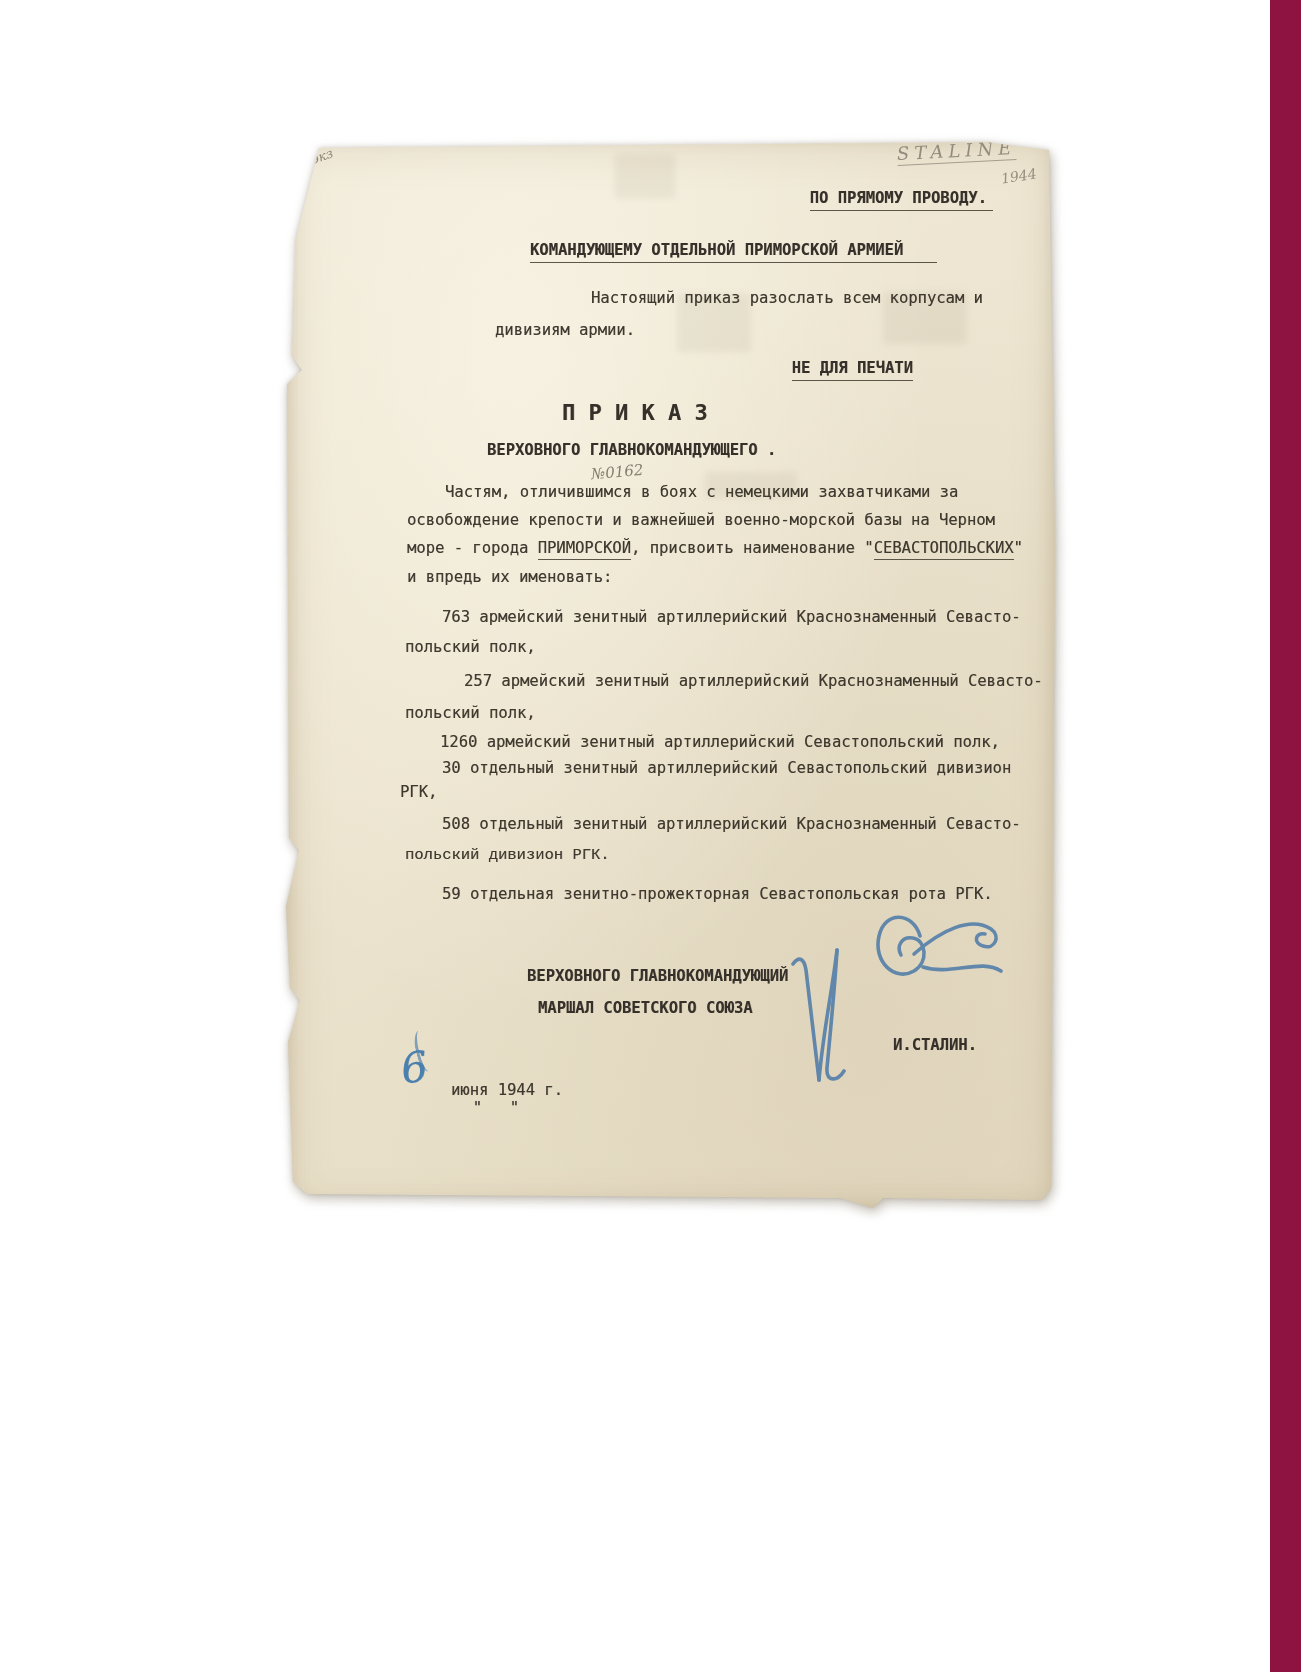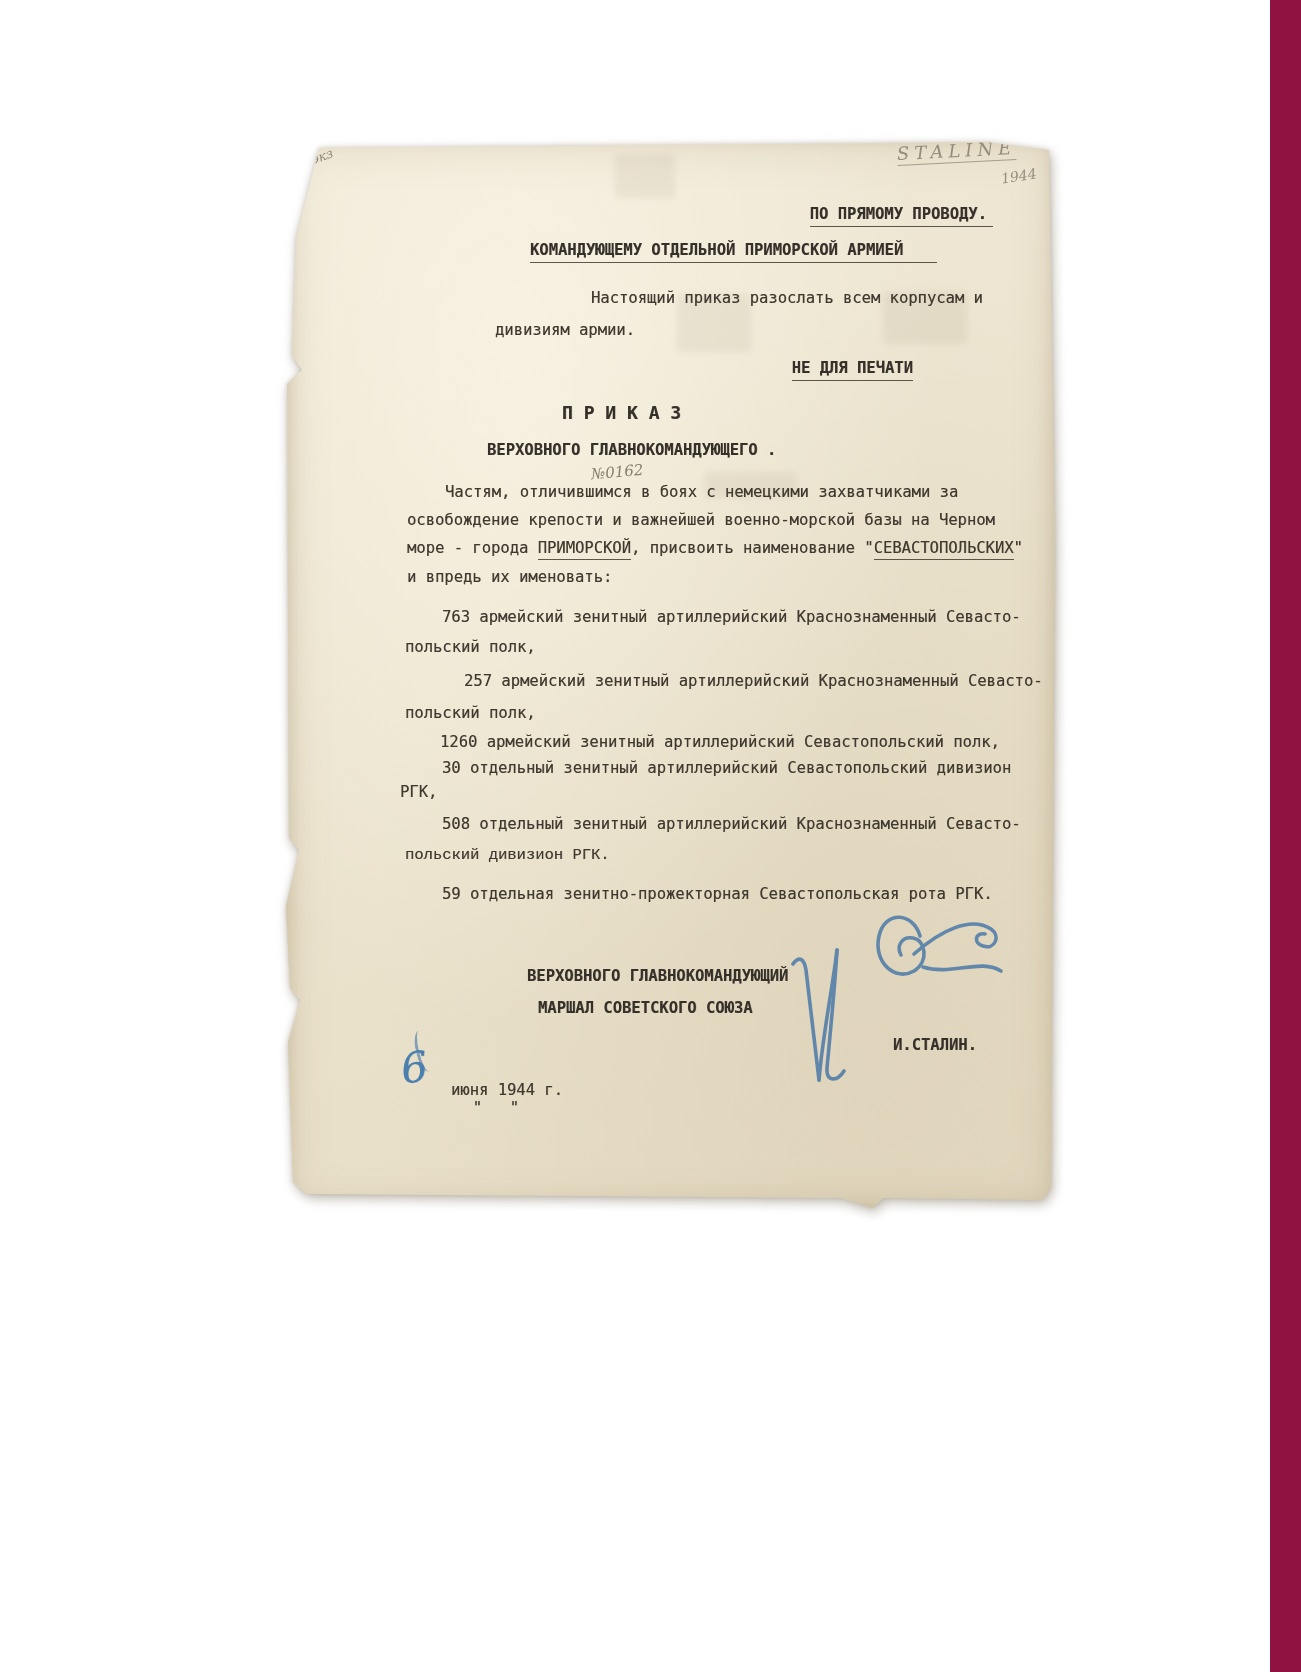--- a/index.html
+++ b/index.html
@@ -58,27 +58,27 @@
       <div class="bleed" style="left:330px;top:12px;width:60px;height:44px;"></div>
       <div class="bleed" style="left:392px;top:152px;width:74px;height:58px;"></div>
       <div class="bleed" style="left:598px;top:150px;width:84px;height:52px;"></div>
       <div class="bleed" style="left:420px;top:330px;width:92px;height:26px;"></div>
 
       <div class="pencil note-copies">2экз</div>
       <div class="pencil note-staline">STALINE</div>
       <div class="pencil note-year">1944</div>
       <div class="pencil note-number">№0162</div>
 
-      <div class="typed hd ul" style="top:62px;right:64px;padding-right:6px;text-align:center;">ПО ПРЯМОМУ ПРОВОДУ.</div>
+      <div class="typed hd ul" style="top:46px;right:64px;padding-right:6px;text-align:center;">ПО ПРЯМОМУ ПРОВОДУ.</div>
       <div class="typed hd ul" style="top:98px;left:245px;padding-right:34px;">КОМАНДУЮЩЕМУ ОТДЕЛЬНОЙ ПРИМОРСКОЙ АРМИЕЙ</div>
       <div class="typed" style="top:146px;left:306px;">Настоящий приказ разослать всем корпусам и</div>
       <div class="typed" style="top:178px;left:210px;">дивизиям армии.</div>
       <div class="typed hd ul" style="top:216px;right:144px;">НЕ ДЛЯ ПЕЧАТИ</div>
 
-      <div class="typed hd" style="top:261px;left:277px;font-size:18px;">П Р И К А З</div>
+      <div class="typed hd" style="top:261px;left:277px;font-size:22px;">П Р И К А З</div>
       <div class="typed hd" style="top:298px;left:202px;">ВЕРХОВНОГО ГЛАВНОКОМАНДУЮЩЕГО .</div>
 
       <div class="typed" style="top:340px;left:160px;"><span>Частям, отличившимся в боях с немецкими захватчиками за</span></div>
       <div class="typed" style="top:368px;left:122px;"><span>освобождение крепости и важнейшей военно-морской базы на Черном</span></div>
       <div class="typed" style="top:396px;left:122px;"><span>море - города </span><span class="u">ПРИМОРСКОЙ</span><span>, присвоить наименование "</span><span class="u">СЕВАСТОПОЛЬСКИХ</span><span>"</span></div>
       <div class="typed" style="top:425px;left:122px;"><span>и впредь их именовать:</span></div>
 
       <div class="typed" style="top:465px;left:157px;">763 армейский зенитный артиллерийский Краснознаменный Севасто-</div>
       <div class="typed" style="top:495px;left:120px;">польский полк,</div>
       <div class="typed" style="top:529px;left:157px;margin-left:22px;">257 армейский зенитный артиллерийский Краснознаменный Севасто-</div>

